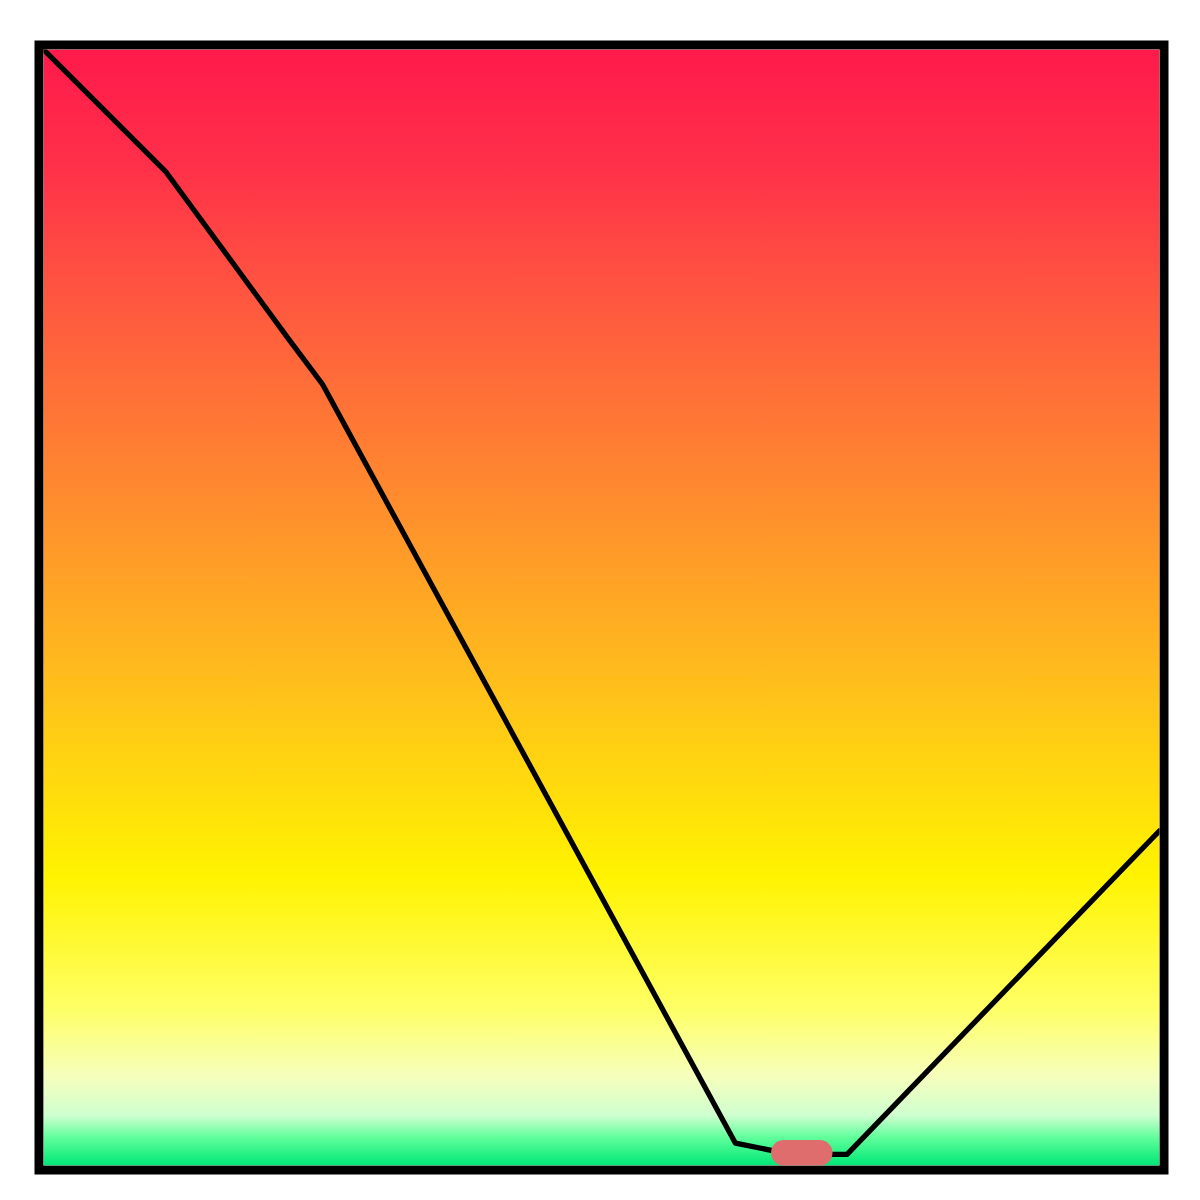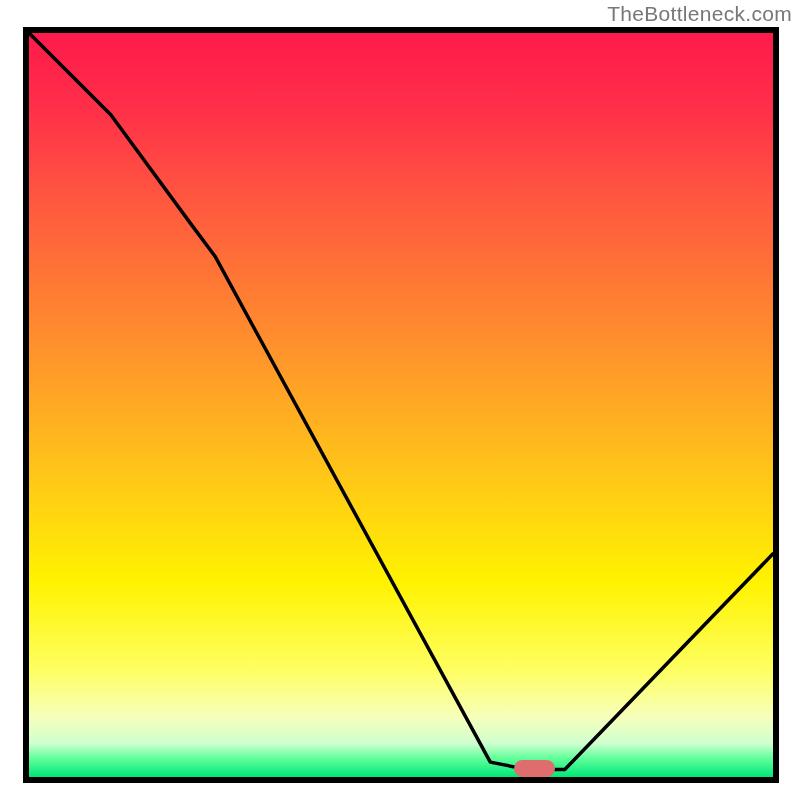--- a/index.html
+++ b/index.html
@@ -47,21 +47,20 @@
     background: #e06d6d;
     border-radius: 9px;
     z-index: 5;
   }
 </style>
 </head>
 <body>
 
 <div class="frame">
 
-  <div class="watermark">TheBottleneck.com</div>
 
   <div class="plot">
     <svg viewBox="0 0 744 744" preserveAspectRatio="none">
       <defs>
         <linearGradient id="bg-grad" x1="0" y1="0" x2="0" y2="1">
 
         <stop offset="0%" stop-color="#ff1a4b"></stop>
             <stop offset="10%" stop-color="#ff2f49"></stop>
             <stop offset="22%" stop-color="#ff5640"></stop>
             <stop offset="40%" stop-color="#ff8b2e"></stop>

